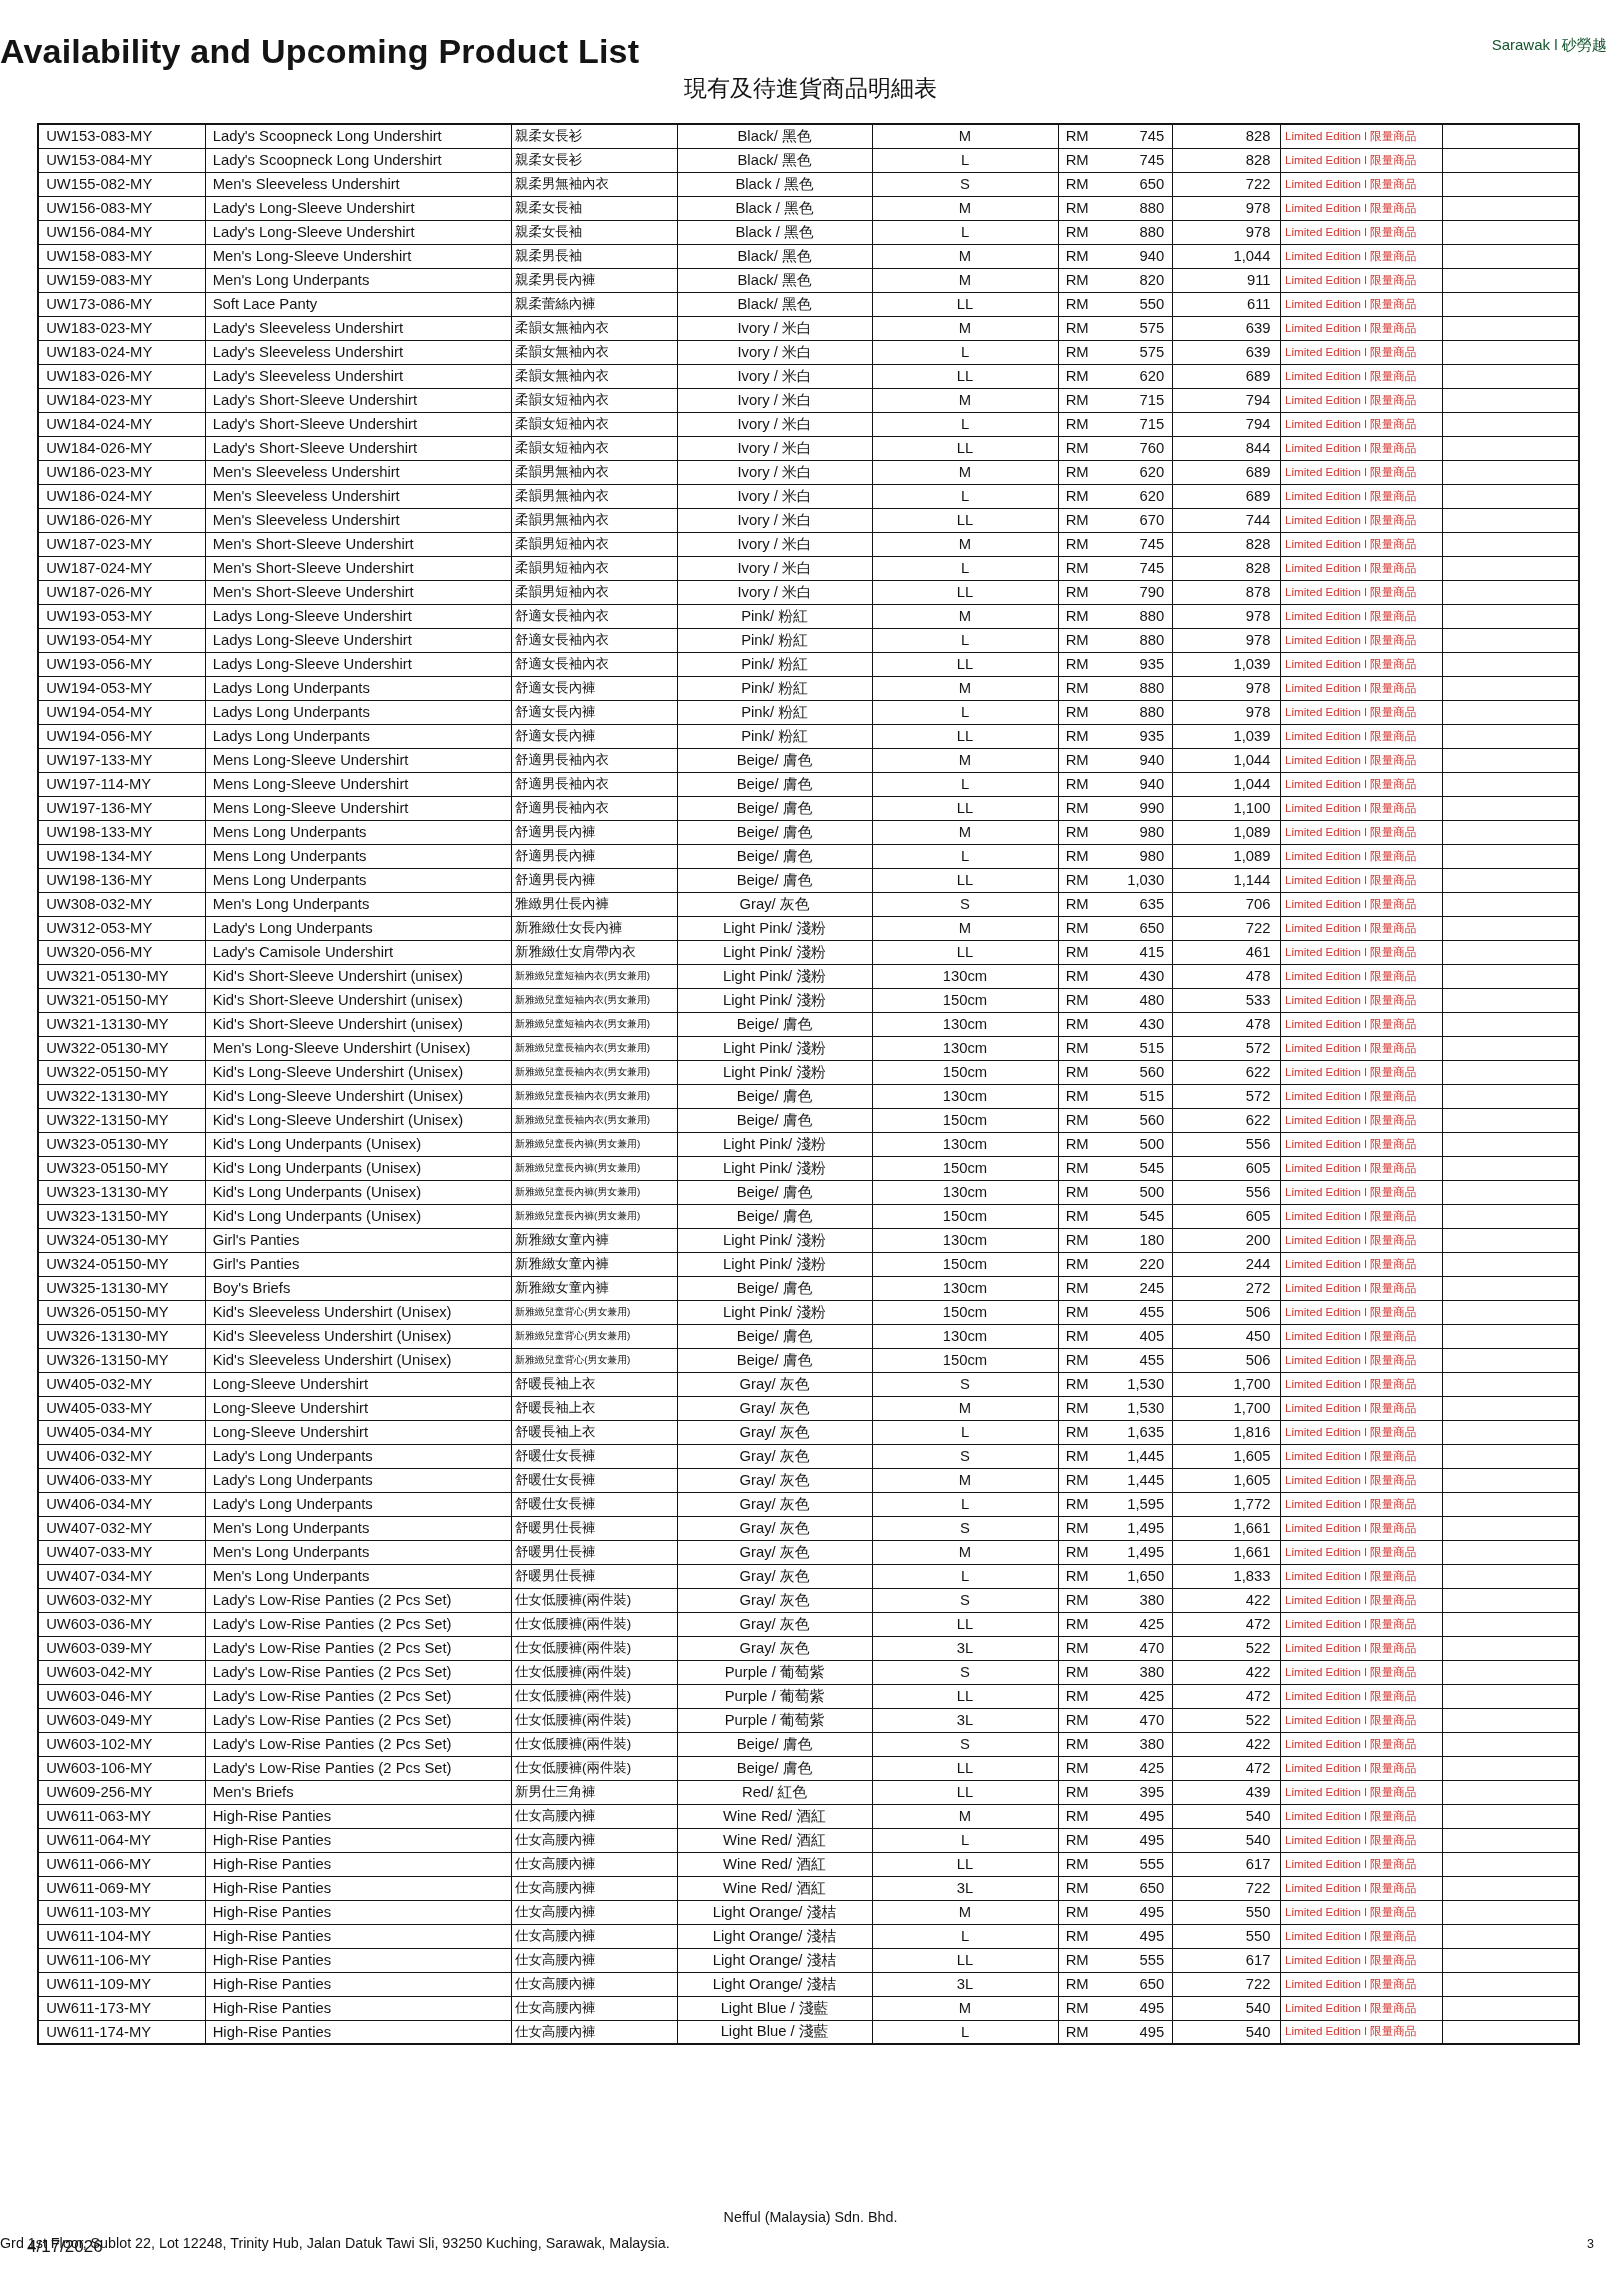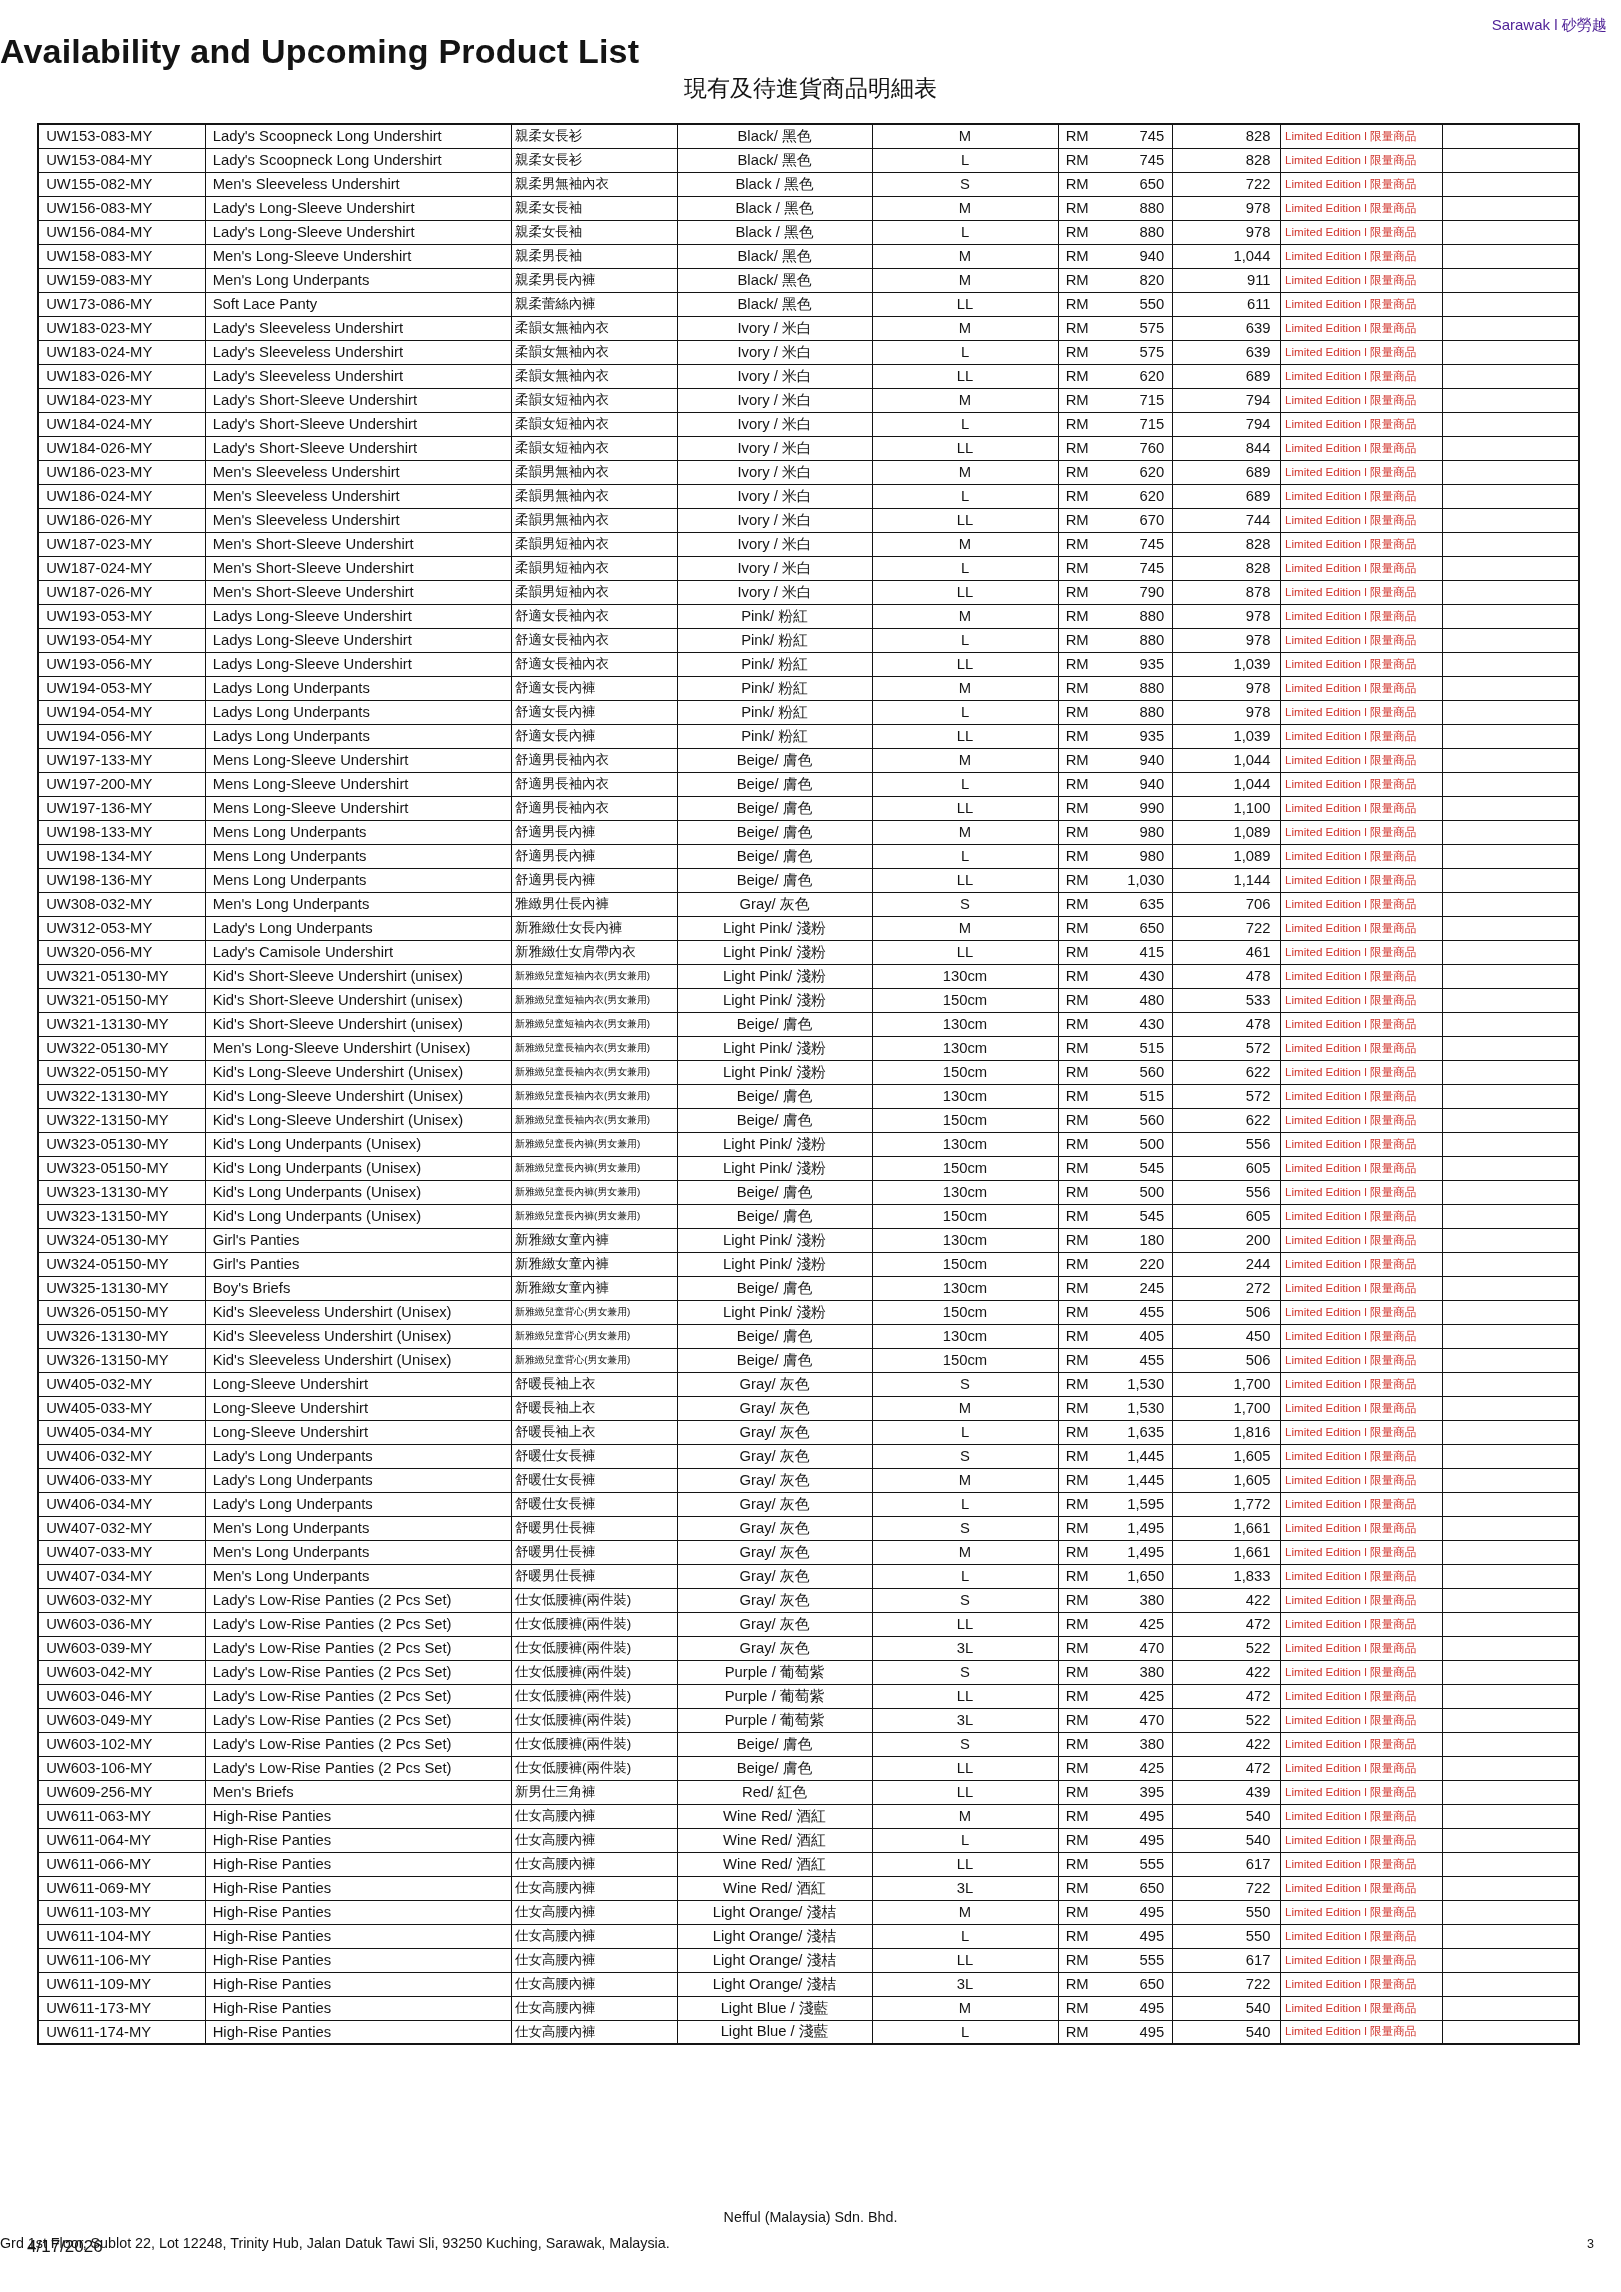--- a/index.html
+++ b/index.html
@@ -13,22 +13,22 @@
   }
   .page-title {
     position:absolute; top:32px; left:0; width:100%;
     text-align:left; font-size:34px; font-weight:700; letter-spacing:0.2px;
   }
   .page-subtitle {
     position:absolute; top:73px; left:0; width:100%;
     text-align:center; font-size:23px; font-weight:400;
   }
   .region-label {
-    position:absolute; top:16px; right:14.3px;
-    font-size:15px; color:#4c1d95;
+    position:absolute; top:36px; right:14.3px;
+    font-size:15px; color:#14532d;
   }
   table.product-table {
     position:absolute; top:123px; left:37px;
     width:1542px;
     border-collapse:collapse; table-layout:fixed;
     border:2.7px solid #141414;
   }
   td {
     border:1.8px solid #141414;
     height:24px;
@@ -509,21 +509,21 @@
           <div class="p1wrap">
             <span>RM</span>
             <span>940</span>
           </div>
         </td>
         <td class="td-p2">1,044</td>
         <td class="td-tag">Limited Edition l 限量商品</td>
         <td class="td-blank"></td>
       </tr>
       <tr>
-        <td class="td-code">UW197-200-MY</td>
+        <td class="td-code">UW197-114-MY</td>
         <td class="td-en">Mens Long-Sleeve Undershirt</td>
         <td class="td-zh">舒適男長袖內衣</td>
         <td class="td-color">Beige/ 膚色</td>
         <td class="td-size">L</td>
         <td class="td-p1">
           <div class="p1wrap">
             <span>RM</span>
             <span>940</span>
           </div>
         </td>

